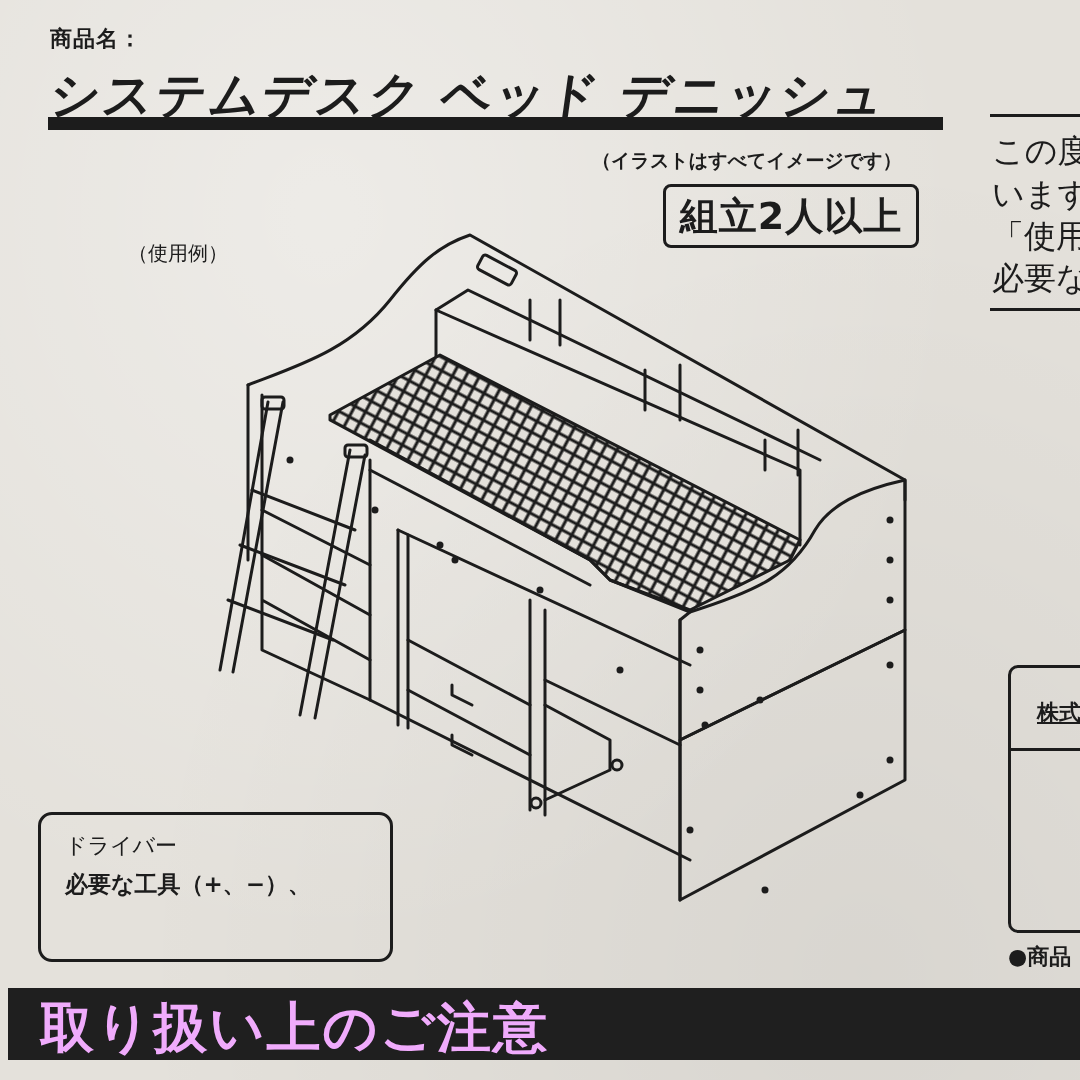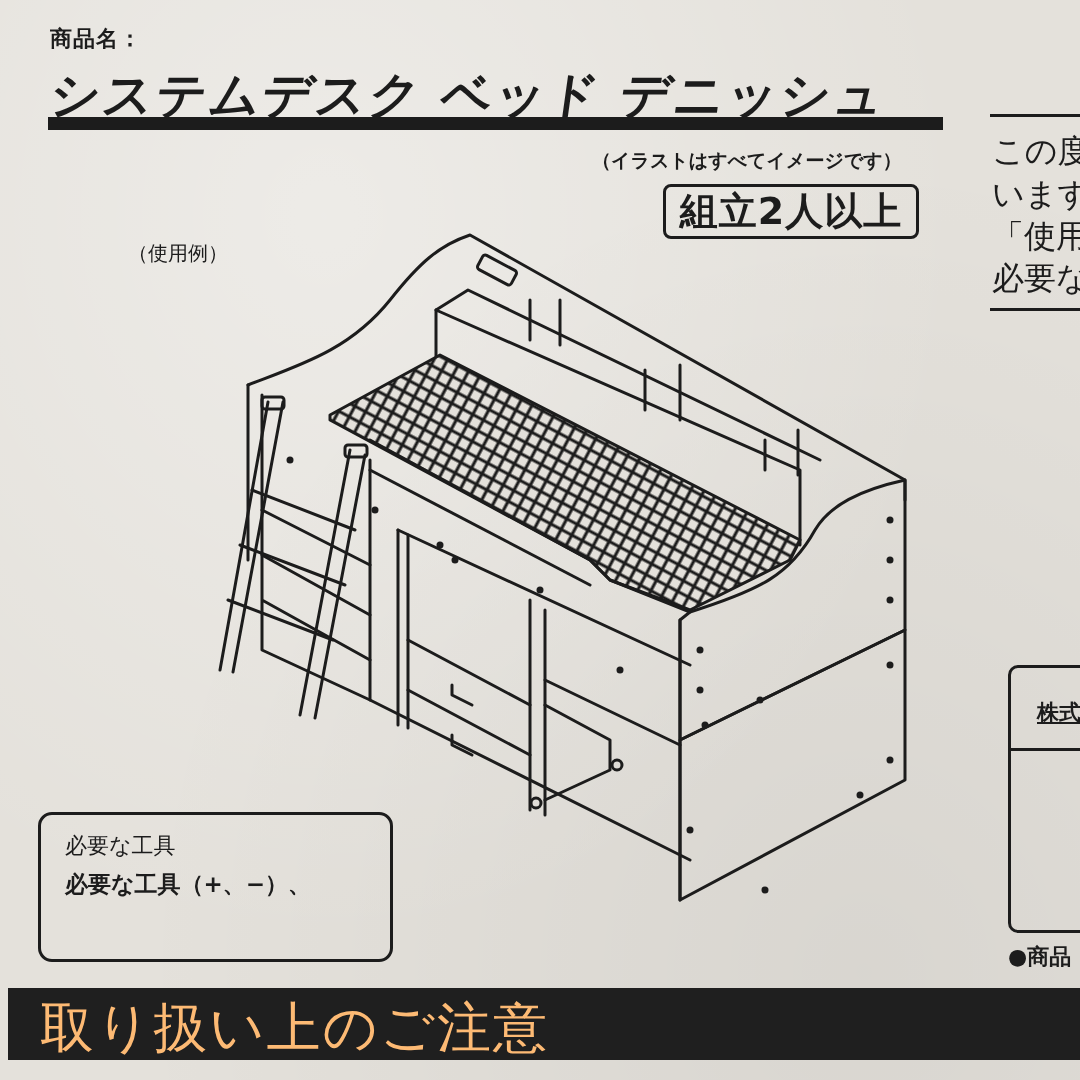--- a/index.html
+++ b/index.html
@@ -14,21 +14,21 @@
     background:
       radial-gradient(ellipse at 30% 20%, rgba(255,255,255,0.35), transparent 60%),
       radial-gradient(ellipse at 80% 90%, rgba(0,0,0,0.05), transparent 60%),
       #e4e1db;
   }
   .label-product { position: absolute; left: 50px; top: 24px; font-size: 22px; font-weight: bold; letter-spacing: 1px; }
   .title { position: absolute; left: 50px; top: 62px; font-size: 50px; font-weight: bold; letter-spacing: 2px; transform: skewX(-8deg); white-space: nowrap; }
   .title-rule { position: absolute; left: 48px; top: 117px; width: 895px; height: 13px; background: #1c1c1c; }
   .note-illust { position: absolute; left: 592px; top: 148px; font-size: 19px; font-weight: bold; white-space: nowrap; }
   .badge-assembly {
-    position: absolute; left: 663px; top: 184px; width: 256px; height: 55px;
+    position: absolute; left: 663px; top: 184px; width: 256px; height: 64px;
     border: 3px solid #1c1c1c; border-radius: 8px; box-sizing: border-box;
     font-size: 38px; font-weight: bold; display: flex; align-items: center; justify-content: center;
     letter-spacing: 1px;
   }
   .usage-example { position: absolute; left: 128px; top: 240px; font-size: 20px; }
   .right-rule-top { position: absolute; left: 990px; top: 114px; width: 100px; height: 3px; background: #1c1c1c; }
   .right-rule-bottom { position: absolute; left: 990px; top: 308px; width: 100px; height: 3px; background: #1c1c1c; }
   .right-line { position: absolute; left: 992px; font-size: 32px; white-space: nowrap; line-height: 1; }
   .company-box {
     position: absolute; left: 1008px; top: 665px; width: 100px; height: 268px;
@@ -42,21 +42,21 @@
     border: 3px solid #1c1c1c; border-radius: 14px; box-sizing: border-box;
     padding: 16px 0 0 24px;
   }
   .tools-box .tools-title { font-size: 22px; margin-bottom: 8px; }
   .tools-box .tools-line { font-size: 23px; font-weight: bold; line-height: 1.35; white-space: nowrap; }
   .caution-bar {
     position: absolute; left: 8px; top: 988px; width: 1090px; height: 72px;
     background: #1f1f1f;
   }
   .caution-bar .caution-text {
-    position: absolute; left: 32px; top: 4px; font-size: 54px; font-weight: normal; color: #fdba74;
+    position: absolute; left: 32px; top: 4px; font-size: 54px; font-weight: bold; color: #f0abfc;
     letter-spacing: 2px; white-space: nowrap;
   }
   svg.bed { position: absolute; left: 0; top: 0; }
 </style>
 </head>
 <body>
 
 <div class="paper"></div>
 
 <div class="label-product">商品名：</div>
@@ -140,19 +140,19 @@
 <div class="right-line" style="top:262px">必要な</div>
 <div class="right-rule-bottom"></div>
 
 <div class="company-box">
   <div class="company-label">株式</div>
   <div class="divider"></div>
 </div>
 <div class="product-note">●商品</div>
 
 <div class="tools-box">
-  <div class="tools-title">必要な工具</div>
+  <div class="tools-title">ドライバー</div>
   <div class="tools-line">必要な工具（+、−）、</div>
 </div>
 
 <div class="caution-bar">
   <div class="caution-text">取り扱い上のご注意</div>
 </div>
 
 </body></html>

